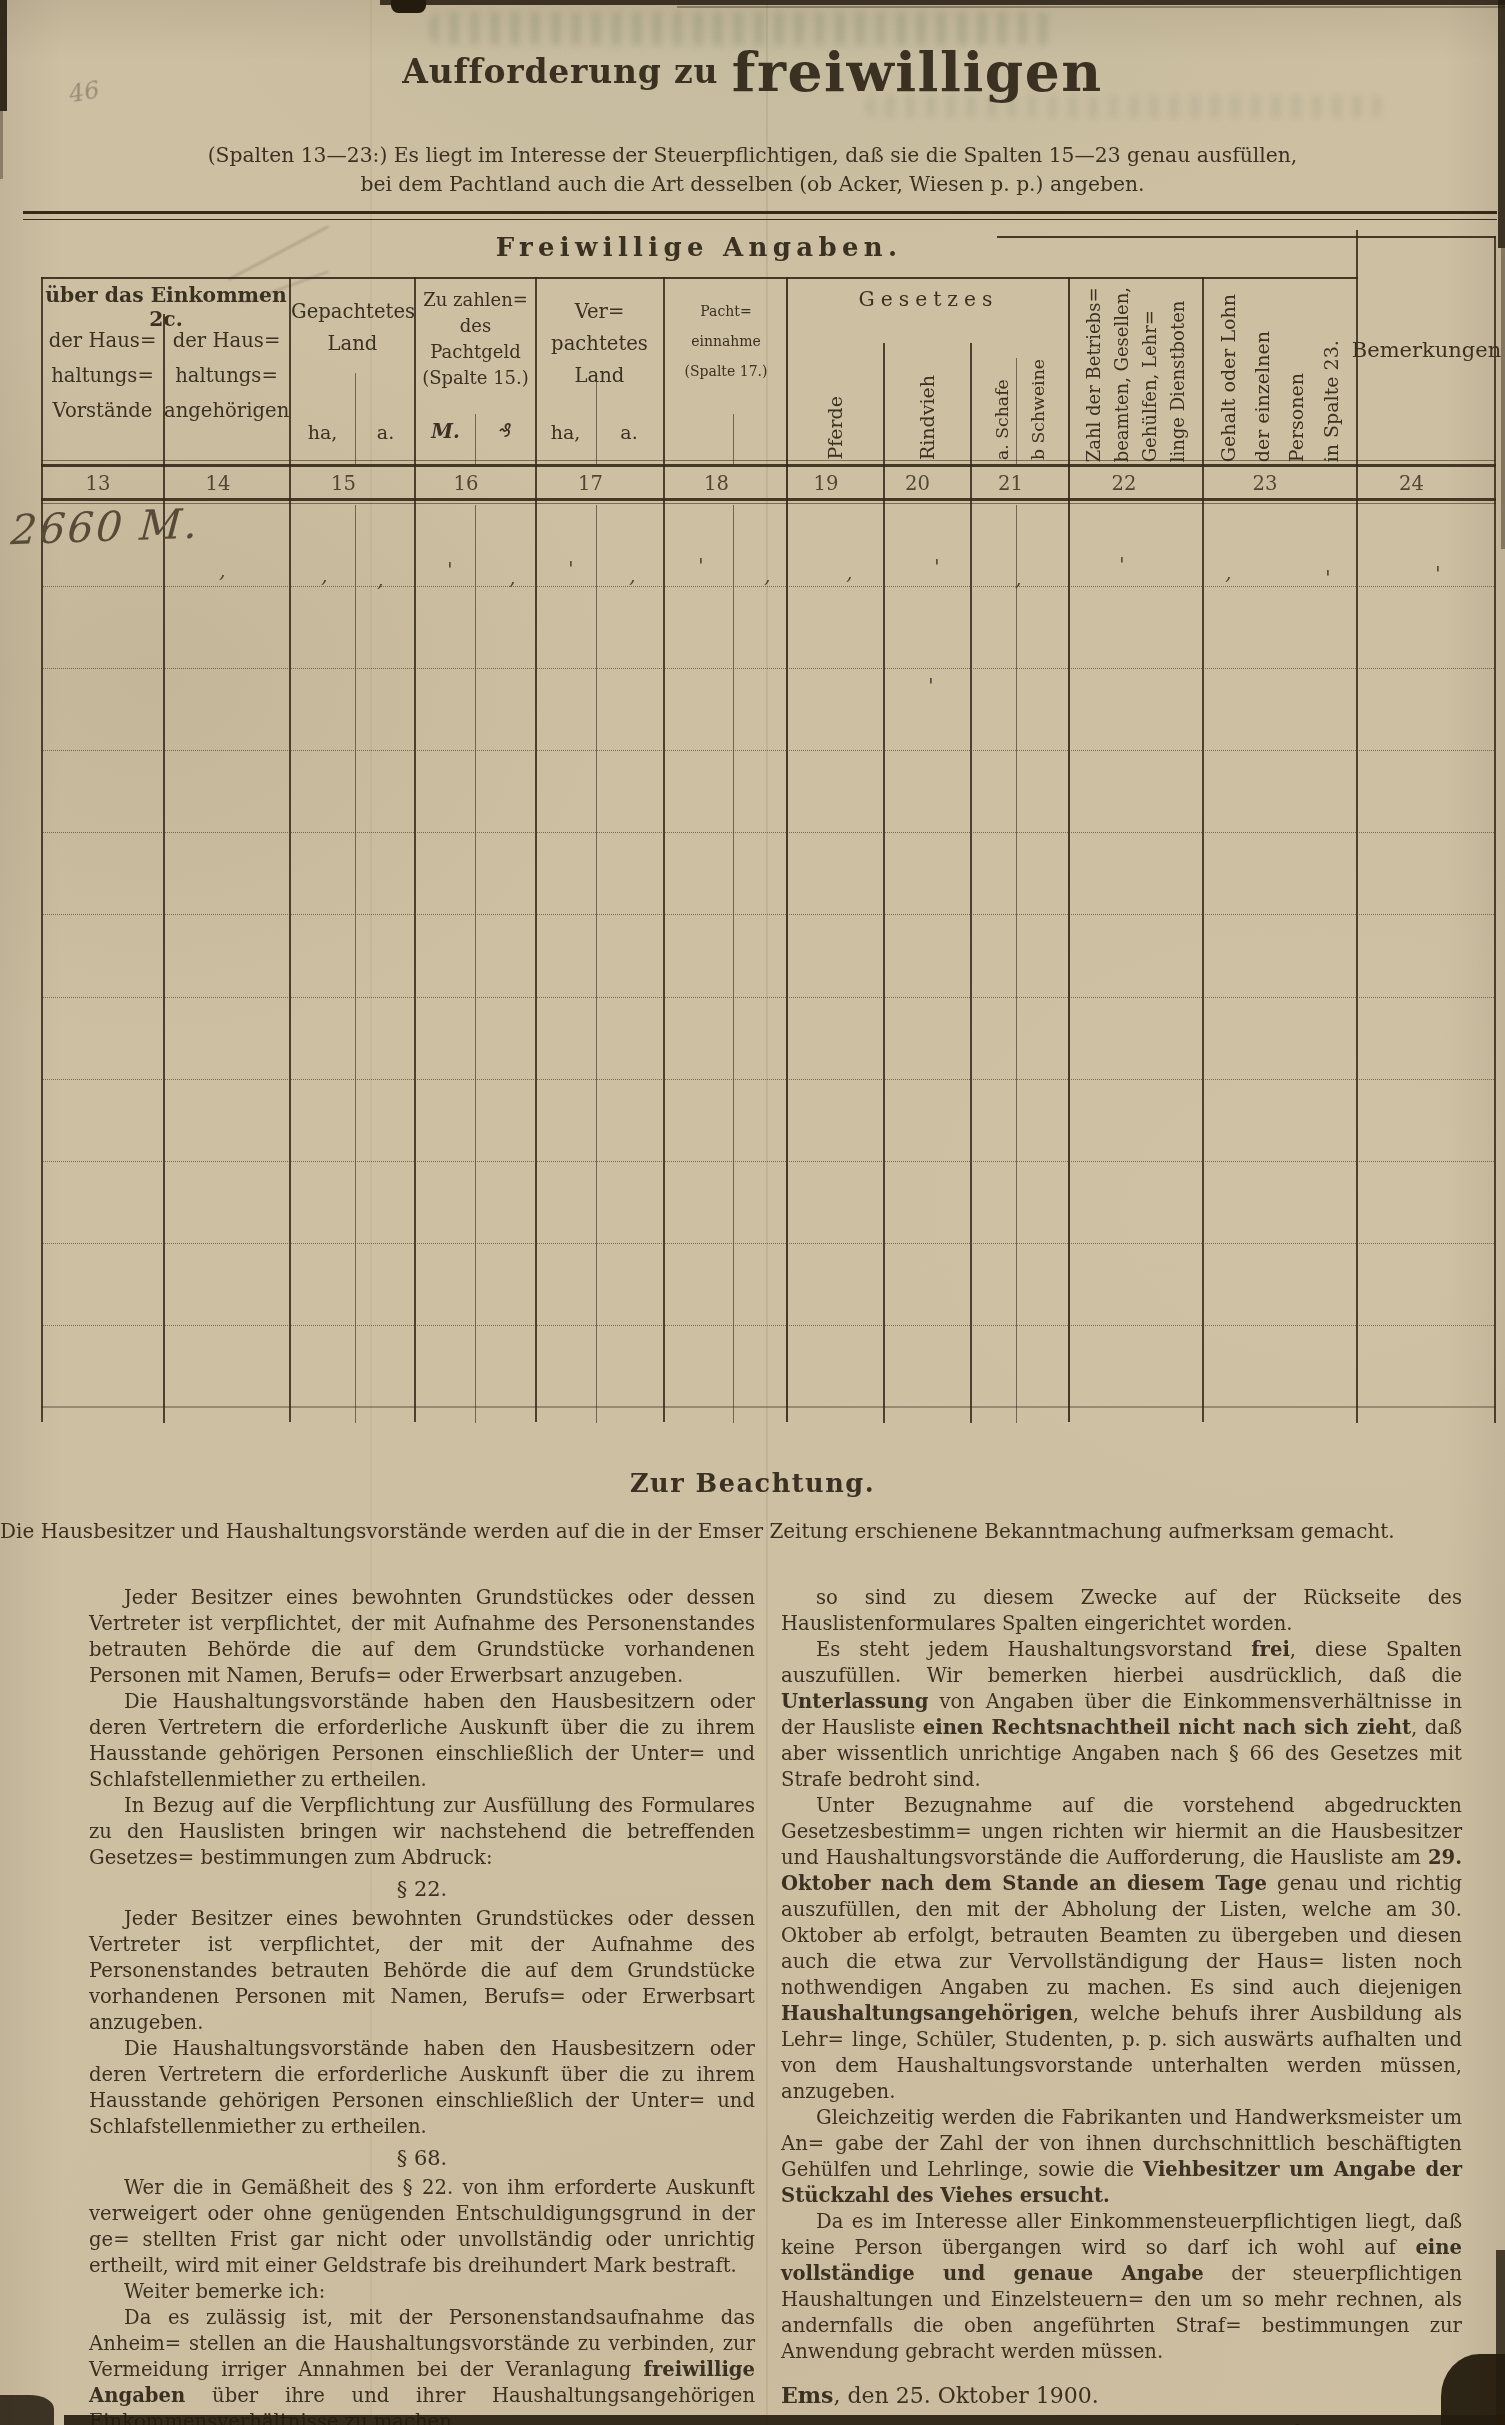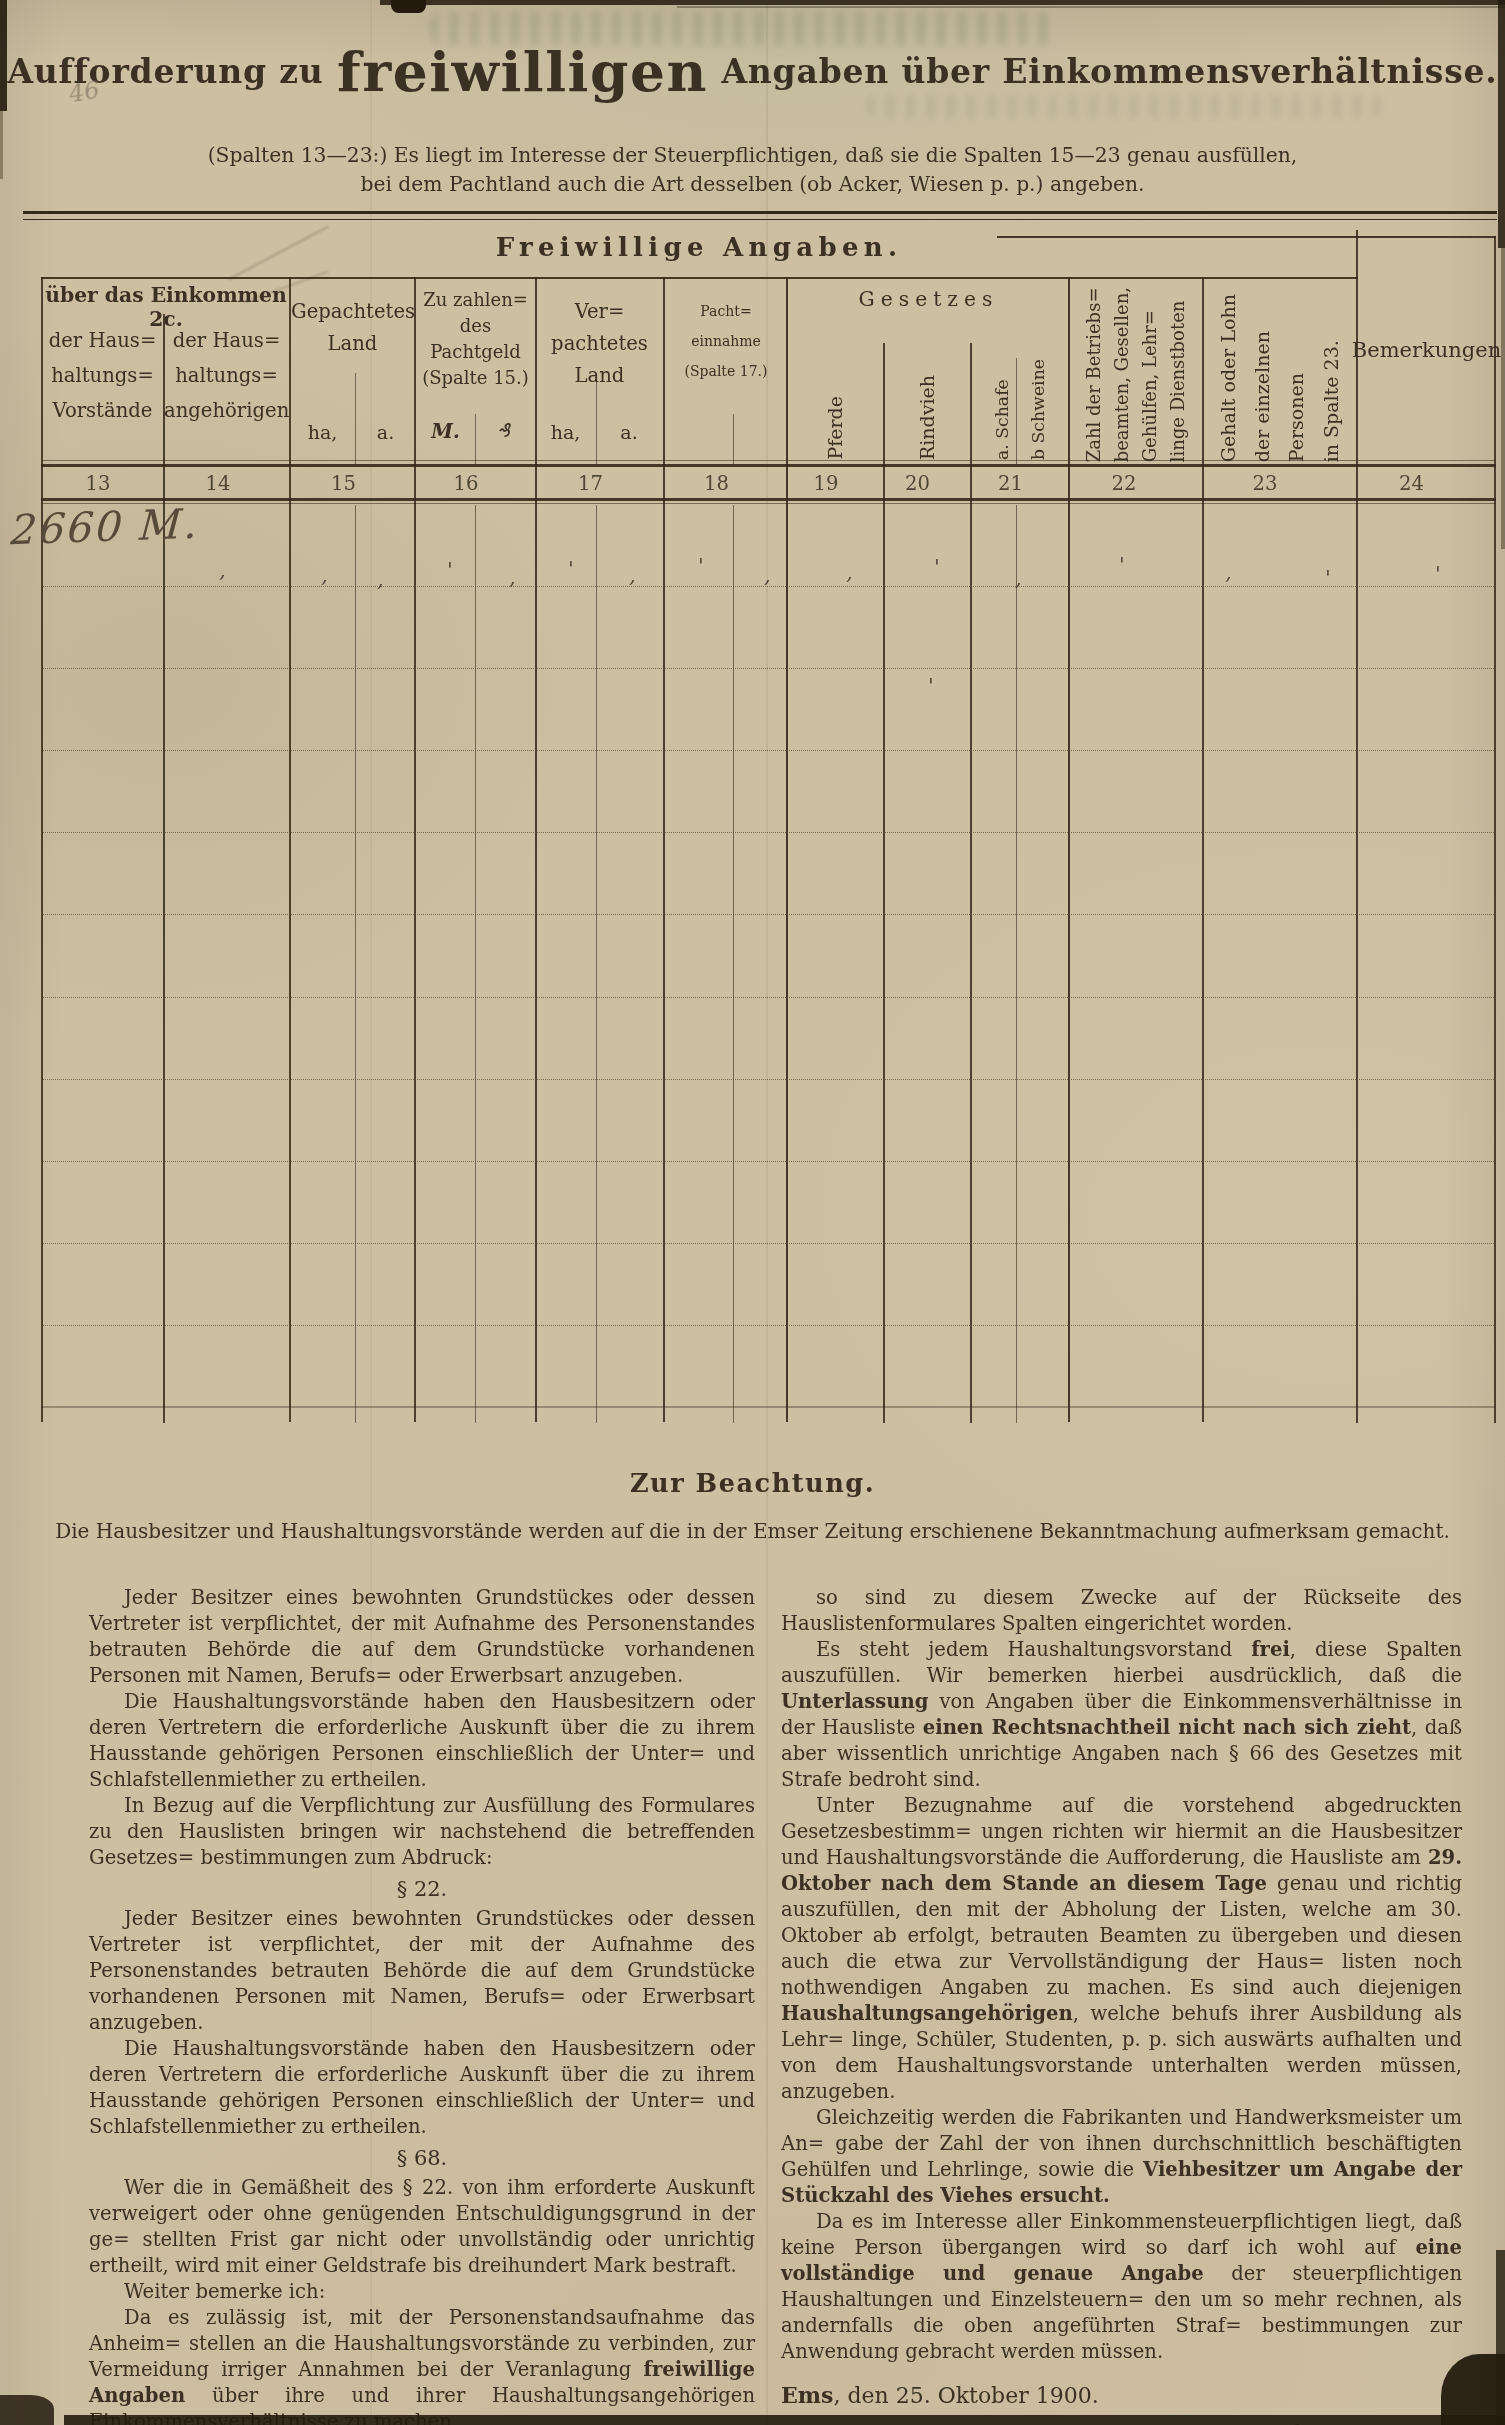--- a/index.html
+++ b/index.html
@@ -53,21 +53,21 @@
   .body-row{flex:1;border-bottom:1.5px dotted rgba(76,62,42,.65)}
   .body-row:last-child{border-bottom:none}
   .ticklayer{left:0;top:0;width:1455px;height:1204px}
   .tick{position:absolute;font-size:21px;font-style:italic;color:rgba(62,52,38,.85)}
   
   .hand{font-style:italic;color:var(--hand);font-family:"DejaVu Serif",serif}
   .entry-main{left:10.5px;top:503px;font-size:41px;letter-spacing:2.3px;transform:rotate(-2deg) skewX(-6deg)}
   .pencil{color:#6f6452;opacity:.55;filter:blur(0.4px)}
   
   .beachtung{top:1468px;left:0;width:100%;text-align:center;font-size:25.6px;font-weight:bold;letter-spacing:1.5px}
-  .intro{top:1519px;left:0;width:100%;text-align:center;font-size:20px}
+  .intro{top:1519px;left:0;width:100%;font-size:20px}
   .col-l{left:89px;top:1585px;width:666px}
   .col-r{left:781px;top:1585px;width:681px}
   .col-l p,.col-r p{margin:0;font-size:19.6px;line-height:26px;text-align:justify;text-indent:35px}
   .sechead{text-align:center !important;text-indent:0 !important;font-size:21px !important;margin:4.5px 0 !important}
   .dateline{text-indent:0 !important;font-size:22px !important;margin-top:16.6px !important;text-align:left !important}
   .sigblock{margin-left:auto;margin-right:30px;width:324px;text-align:center;margin-top:10.5px}
   .sig1{font-size:30px;font-weight:bold;letter-spacing:0.8px}
   b{font-weight:bold}
 </style>
 </head>
@@ -76,21 +76,20 @@
 <div class="abs mottle noint"></div>
 <div class="abs crease noint" style="left:766px"></div>
 <div class="abs crease noint" style="left:370px;opacity:.6"></div>
 
 <div class="abs smear noint" style="left:429px;top:12px;width:625px;height:33px;opacity:.75"></div>
 <div class="abs smear noint" style="left:865px;top:95px;width:519px;height:22.6px;opacity:.45"></div>
 
 <div class="abs title">
   <span class="t-normal">Aufforderung zu</span>
   <span class="t-big">freiwilligen</span>
-  <span class="t-normal">Angaben über Einkommensverhältnisse.</span>
 </div>
 <div class="abs subtitle">
   <div>(Spalten 13—23:)  Es liegt im Interesse der Steuerpflichtigen, daß sie die Spalten 15—23 genau ausfüllen,</div>
   <div>bei dem Pachtland auch die Art desselben (ob Acker, Wiesen p. p.) angeben.</div>
 </div>
 <div class="abs hand pencil" style="left:69px;top:78px;font-size:24px;transform:rotate(-9deg)">46</div>
 <div class="abs noint" style="left:222px;top:252px;width:113px;height:2.3px;background:rgba(100,88,66,.35);transform:rotate(-28deg);filter:blur(0.8px)"></div>
 <div class="abs noint" style="left:241px;top:286px;width:90px;height:2.3px;background:rgba(100,88,66,.3);transform:rotate(-20deg);filter:blur(0.8px)"></div>
 <div class="abs dblrule"></div>
 

